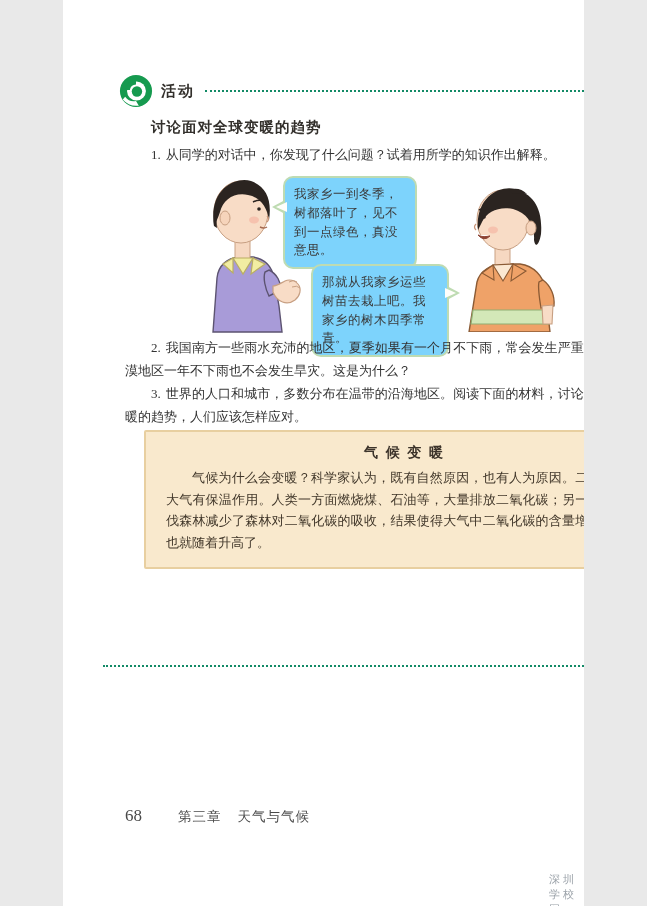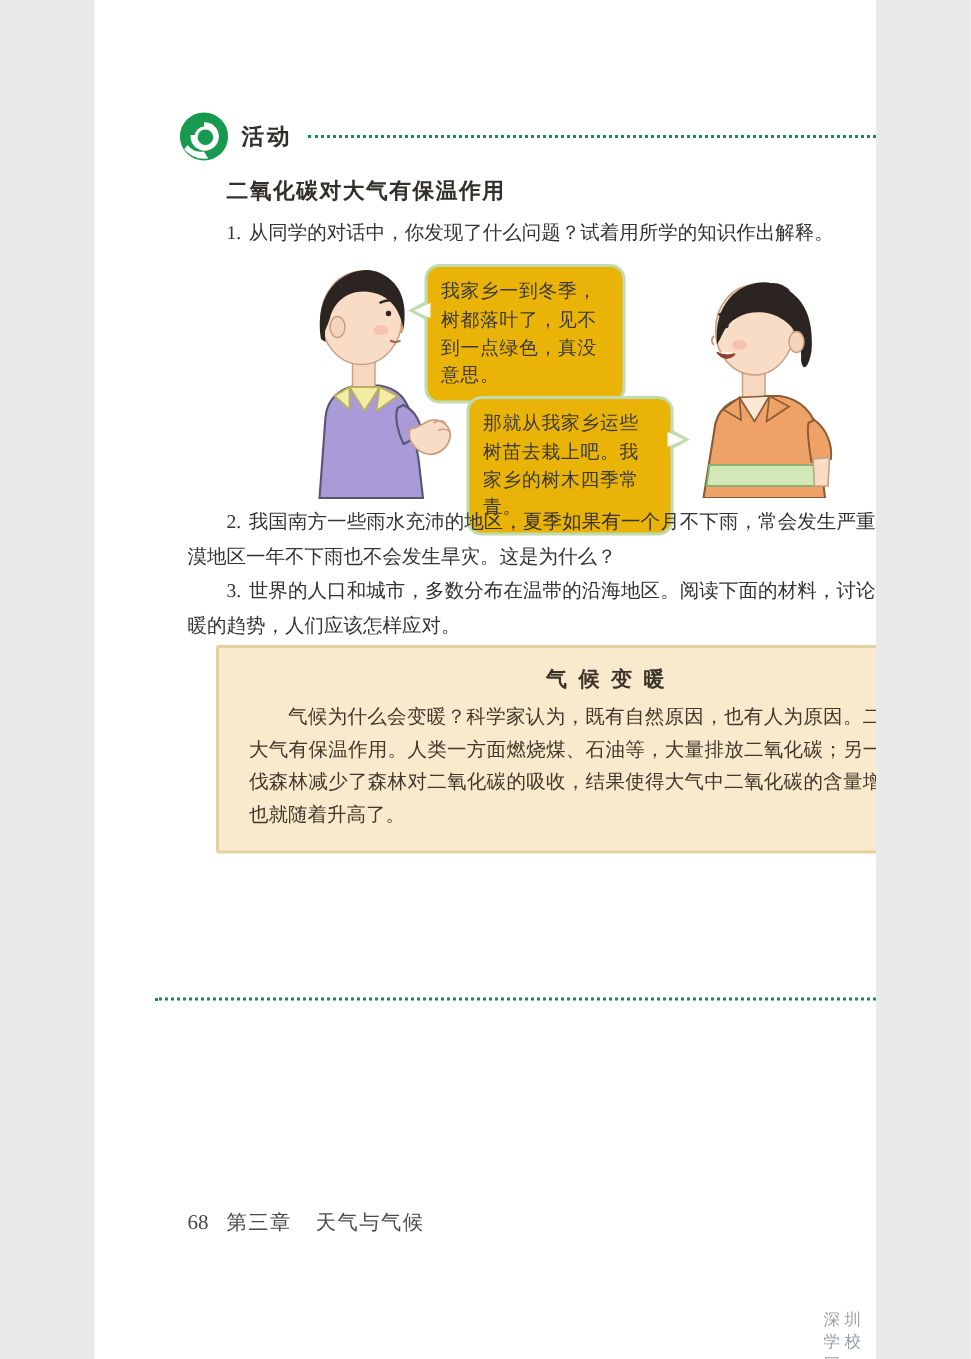--- a/index.html
+++ b/index.html
@@ -43,21 +43,21 @@
   .q-item{font-size:13px;line-height:23px;text-align:justify;text-indent:2em;color:#333;}
   .q-item .num{margin-right:5px;}
   .item-1{position:absolute;top:143px;left:62px;width:524px;}
   .items-23{position:absolute;top:336px;left:62px;width:524px;}
   
   .illustration{position:absolute;top:168px;left:56px;width:540px;height:168px;}
   .boy{position:absolute;}
   .boy-left{left:58px;top:6px;width:128px;height:160px;}
   .boy-right{left:330px;top:16px;width:126px;height:148px;}
   .speech-bubble{
-    position:absolute;background:#eab308;border:2px solid var(--bubble-border);
+    position:absolute;background:#7dd3fc;border:2px solid var(--bubble-border);
     border-radius:10px;padding:7px 9px;font-size:12.5px;line-height:1.5;
     color:#3a3a3a;letter-spacing:0.5px;
   }
   .bubble-1{left:164px;top:8px;width:134px;}
   .bubble-2{left:192px;top:96px;width:138px;}
   .tail{position:absolute;width:0;height:0;}
   .bubble-1 .tail-out{left:-13px;top:22px;border-top:7px solid transparent;border-bottom:7px solid transparent;border-right:13px solid var(--bubble-border);}
   .bubble-1 .tail-in{left:-9px;top:24px;border-top:5px solid transparent;border-bottom:5px solid transparent;border-right:11px solid #fffefb;}
   .bubble-2 .tail-out{right:-13px;top:20px;border-top:7px solid transparent;border-bottom:7px solid transparent;border-left:13px solid var(--bubble-border);}
   .bubble-2 .tail-in{right:-9px;top:22px;border-top:5px solid transparent;border-bottom:5px solid transparent;border-left:11px solid #fffefb;}
@@ -77,21 +77,21 @@
   .reading-box p{font-size:13px;line-height:21.5px;text-align:justify;text-indent:2em;}
   .fold{position:absolute;right:-2px;bottom:-2px;width:36px;height:36px;}
   
   .bottom-rule{position:absolute;top:662px;left:40px;width:572px;display:flex;align-items:center;}
   
   .footer{
     position:absolute;top:806px;left:62px;
     font-family:"Liberation Sans","DejaVu Sans",sans-serif;
     font-size:13.5px;color:#4a4a4a;display:flex;align-items:baseline;
   }
-  .footer .pageno{font-family:"Liberation Serif","DejaVu Serif",serif;font-size:14px;margin-right:12px;}
+  .footer .pageno{font-family:"Liberation Serif","DejaVu Serif",serif;font-size:17px;margin-right:36px;}
   .footer .chapter{font-weight:500;margin-right:16px;letter-spacing:1px;}
   .footer .chapter-title{font-weight:500;letter-spacing:1px;}
   .watermark{
     position:absolute;top:872px;left:486px;
     font-size:11px;color:#9aa1a8;letter-spacing:3px;
     font-family:"Liberation Serif","DejaVu Serif",serif;
   }
 </style>
 </head>
 <body>
@@ -104,21 +104,21 @@
       <circle cx="18.5" cy="18" r="10" fill="#ffffff"></circle>
       <circle cx="19" cy="18.5" r="5.5" fill="#169a4f"></circle>
       <path d="M7,17 A11,11 0 0 1 18,6.5 L18,11 A7,7 0 0 0 11.5,17 Z" fill="#169a4f"></path>
       <path d="M4,27 Q11,35 21,33.5 L18,28.5 Q11,30 6.5,24 Z" fill="#ffffff"></path>
     </svg>
     <span class="label">活动</span>
     <div class="dotted-rule"></div>
     <div class="arrow-right"></div>
   </div>
 
-  <h2 class="section-title">二氧化碳对大气有保温作用</h2>
+  <h2 class="section-title">讨论面对全球变暖的趋势</h2>
 
   <p class="q-item item-1"><span class="num">1.</span><span>从同学的对话中，你发现了什么问题？试着用所学的知识作出解释。</span></p>
 
   <div class="illustration">
 
     <svg class="boy boy-left" viewBox="0 0 128 160">
 
       <path d="M36,158 L40,104 C41,92 50,84 62,83 L76,83 C89,85 95,93 97,104 L102,132 L105,158 Z" fill="#a89bd8" stroke="#5c5370" stroke-width="1.4"></path>
 
       <rect x="58" y="62" width="15" height="24" fill="#f6d8c1" stroke="#caa184" stroke-width="1"></rect>

